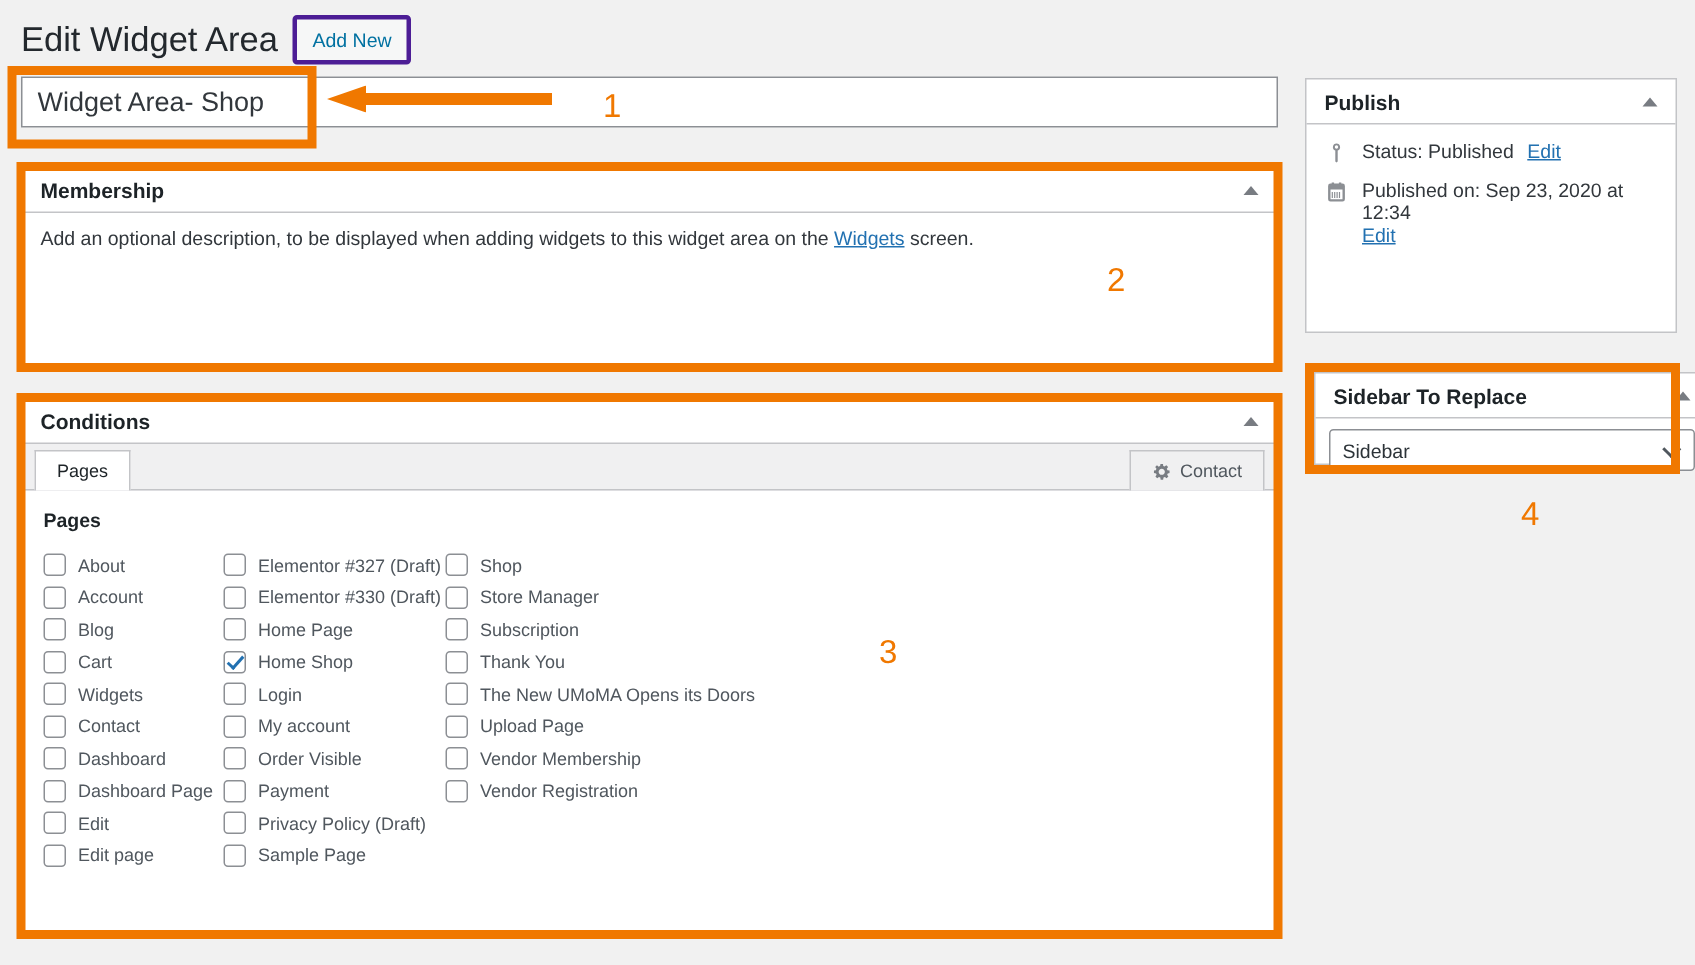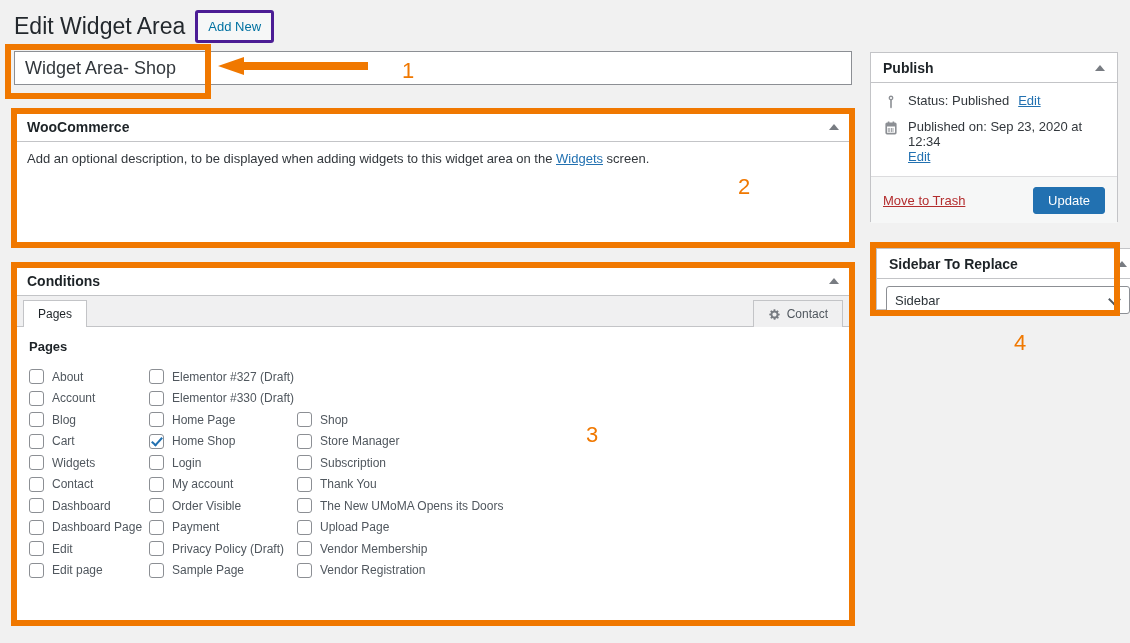--- a/index.html
+++ b/index.html
@@ -99,21 +99,21 @@
   .ctab.active { background: #fff; color: #1d2327; }
   .ctab-advanced { display: flex; align-items: center; gap: 6px; }
   .gear {
     width: 13px; height: 13px; display: inline-block; flex: none;
   }
   #conditions-body { padding: 12px 14px; }
   #conditions-group-title {
     font-size: 13px; font-weight: 700; color: #1d2327;
     margin: 0 0 12px 0;
   }
-  #checkbox-columns { display: flex; align-items: flex-end; }
+  #checkbox-columns { display: flex; }
   .cbcol { display: flex; flex-direction: column; }
   .cbcol:nth-child(1) { width: 120px; }
   .cbcol:nth-child(2) { width: 148px; }
   .cbcol:nth-child(3) { width: 260px; }
   .cbrow {
     display: flex; align-items: center; gap: 8px;
     height: 21.5px; font-size: 12px; color: #50575e;
     cursor: pointer; white-space: nowrap;
   }
   .cbox {
@@ -197,21 +197,21 @@
   <span id="page-title-text">Edit Widget Area</span>
   <button id="add-new-btn">Add New</button>
 </div>
 
 <div id="titlediv">
   <input id="title-input" type="text" value="Widget Area- Shop" style="">
 </div>
 
 <div class="postbox" id="descriptiondiv">
   <div class="postbox-header">
-    <h2>WooCommerce</h2>
+    <h2>Membership</h2>
     <span class="toggle-caret"></span>
   </div>
   <div id="description-hint">
     <span>Add an optional description, to be displayed when adding widgets to this widget area on the </span><a href="#">Widgets</a><span> screen.</span>
   </div>
 </div>
 
 <div class="postbox" id="conditionsdiv">
   <div class="postbox-header">
     <h2>Conditions</h2>
@@ -374,24 +374,20 @@
           <path d="M15 3h-1V2h-2v1H8V2H6v1H5a2 2 0 0 0-2 2v11a2 2 0 0 0 2 2h10a2 2 0 0 0 2-2V5a2 2 0 0 0-2-2zm0 13H5V8h10v8zM7 10H6v5h1v-5zm2 0H8v5h1v-5zm2 0h-1v5h1v-5zm2 0h-1v5h1v-5z"></path>
         </svg>
       </span>
       <span>
         <span>Published on: Sep 23, 2020 at 12:34</span>
         <br>
         <a href="#">Edit</a>
       </span>
     </div>
   </div>
-  <div id="pub-actions">
-    <a href="#" id="move-to-trash">Move to Trash</a>
-    <button id="update-btn">Update</button>
-  </div>
 </div>
 
 <div class="postbox" id="sidebarreplacediv">
   <div class="postbox-header">
     <h2>Sidebar To Replace</h2>
     <span class="toggle-caret"></span>
   </div>
   <div id="sidebar-select-wrap">
     <select id="sidebar-select"><option>Sidebar</option></select>
     <span id="select-caret"></span>

